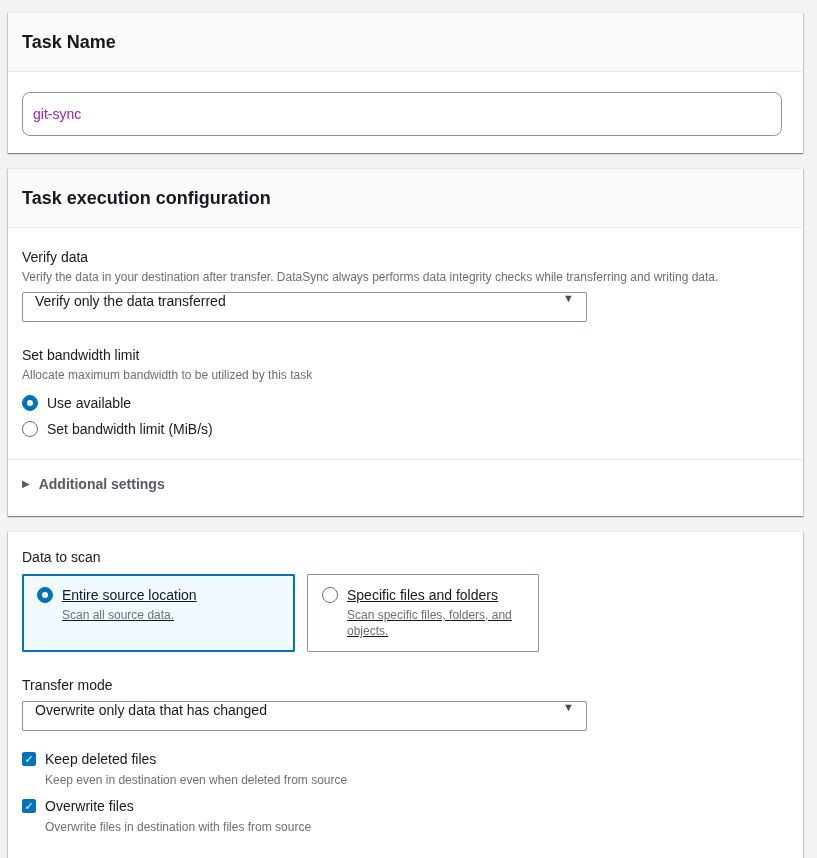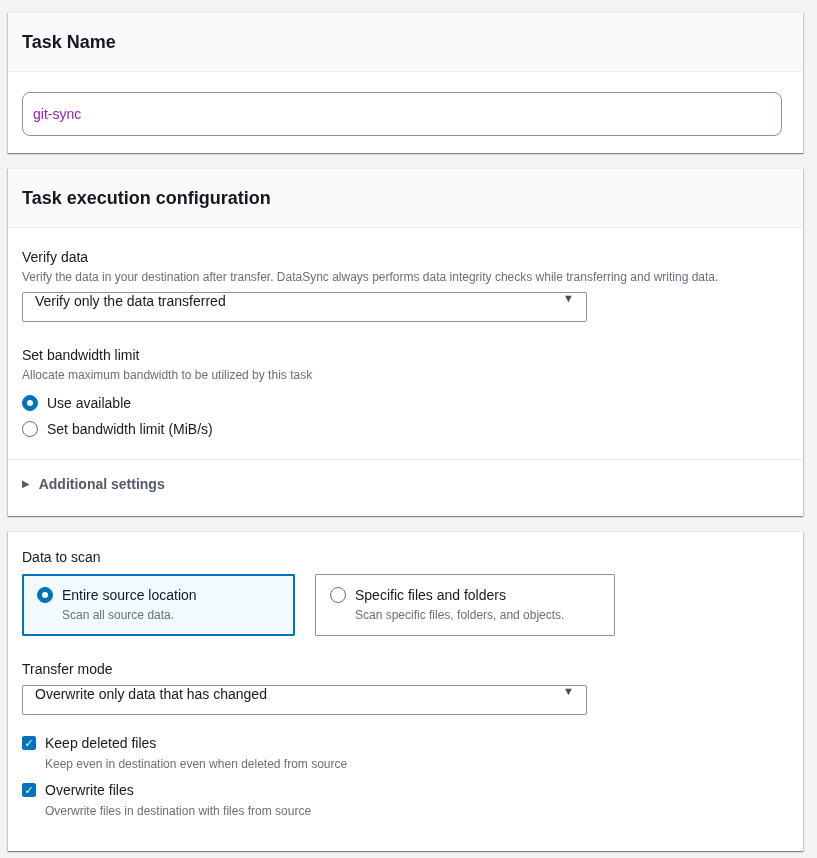--- a/index.html
+++ b/index.html
@@ -69,27 +69,27 @@
   .radio-label { margin-left: 9px; font-size: 14px; }
 
   .card-footer {
     border-top: 1px solid #eaeded;
     padding: 16px 14px 24px 14px;
   }
   .expander { display: flex; align-items: center; cursor: pointer; color: #545b64; }
   .expander-caret { font-size: 10px; line-height: 1; color: #545b64; }
   .expander-label { margin-left: 9px; font-size: 14px; font-weight: 700; }
 
-  .tiles { display: flex; gap: 20px; margin-top: 8px; }
+  .tiles { display: flex; gap: 12px; margin-top: 8px; text-decoration: underline; }
   .tile {
     width: 273px; border: 1px solid #879596; border-radius: 1px;
     background: #fff; padding: 12px 14px; cursor: pointer;
   }
   .tile.selected { border: 1px solid #0073bb; background: #f1faff; box-shadow: 0 0 0 1px #0073bb inset; }
-  .tile:last-child { width: 300px; }
+  .tile:last-child { width: 232px; }
   .tile-head { display: flex; align-items: center; }
   .tile-title { margin-left: 9px; font-size: 14px; color: #16191f; }
   .tile-desc { margin: 4px 0 0 25px; font-size: 12px; line-height: 16px; color: #687078; }
 
   .checkbox-group { margin-top: 20px; }
   .check-row { display: flex; align-items: center; cursor: pointer; }
   .checkbox {
     width: 14px; height: 14px; border-radius: 2px;
     background: #0073bb; border: 1px solid #0073bb;
     color: #fff; font-size: 11px; line-height: 12px;

